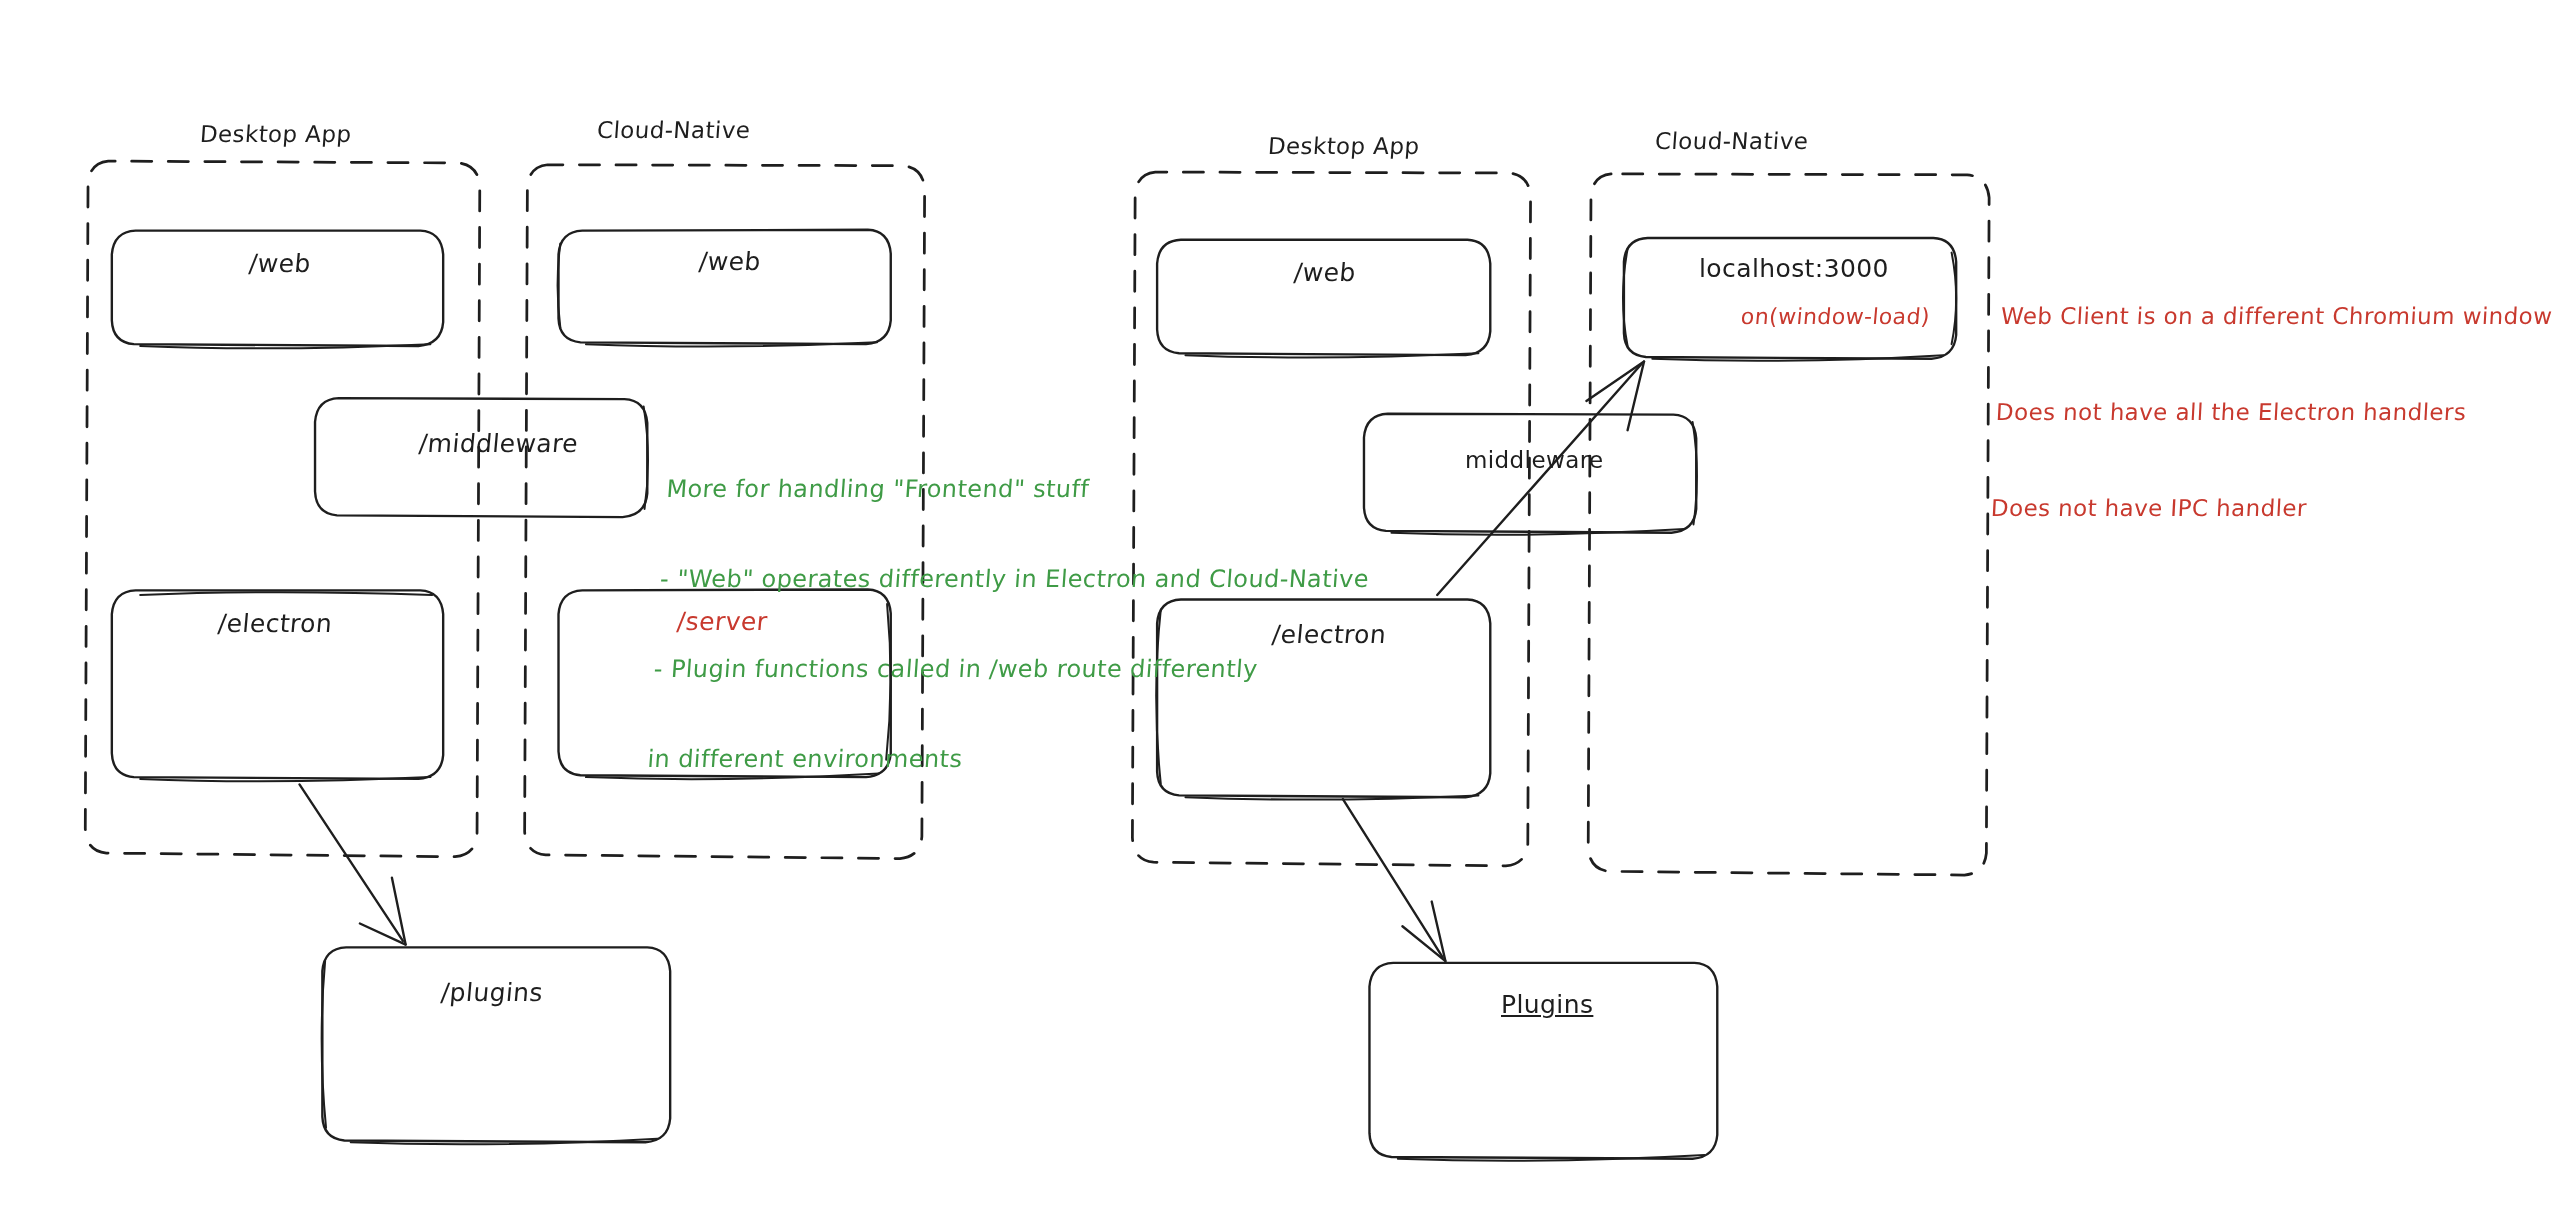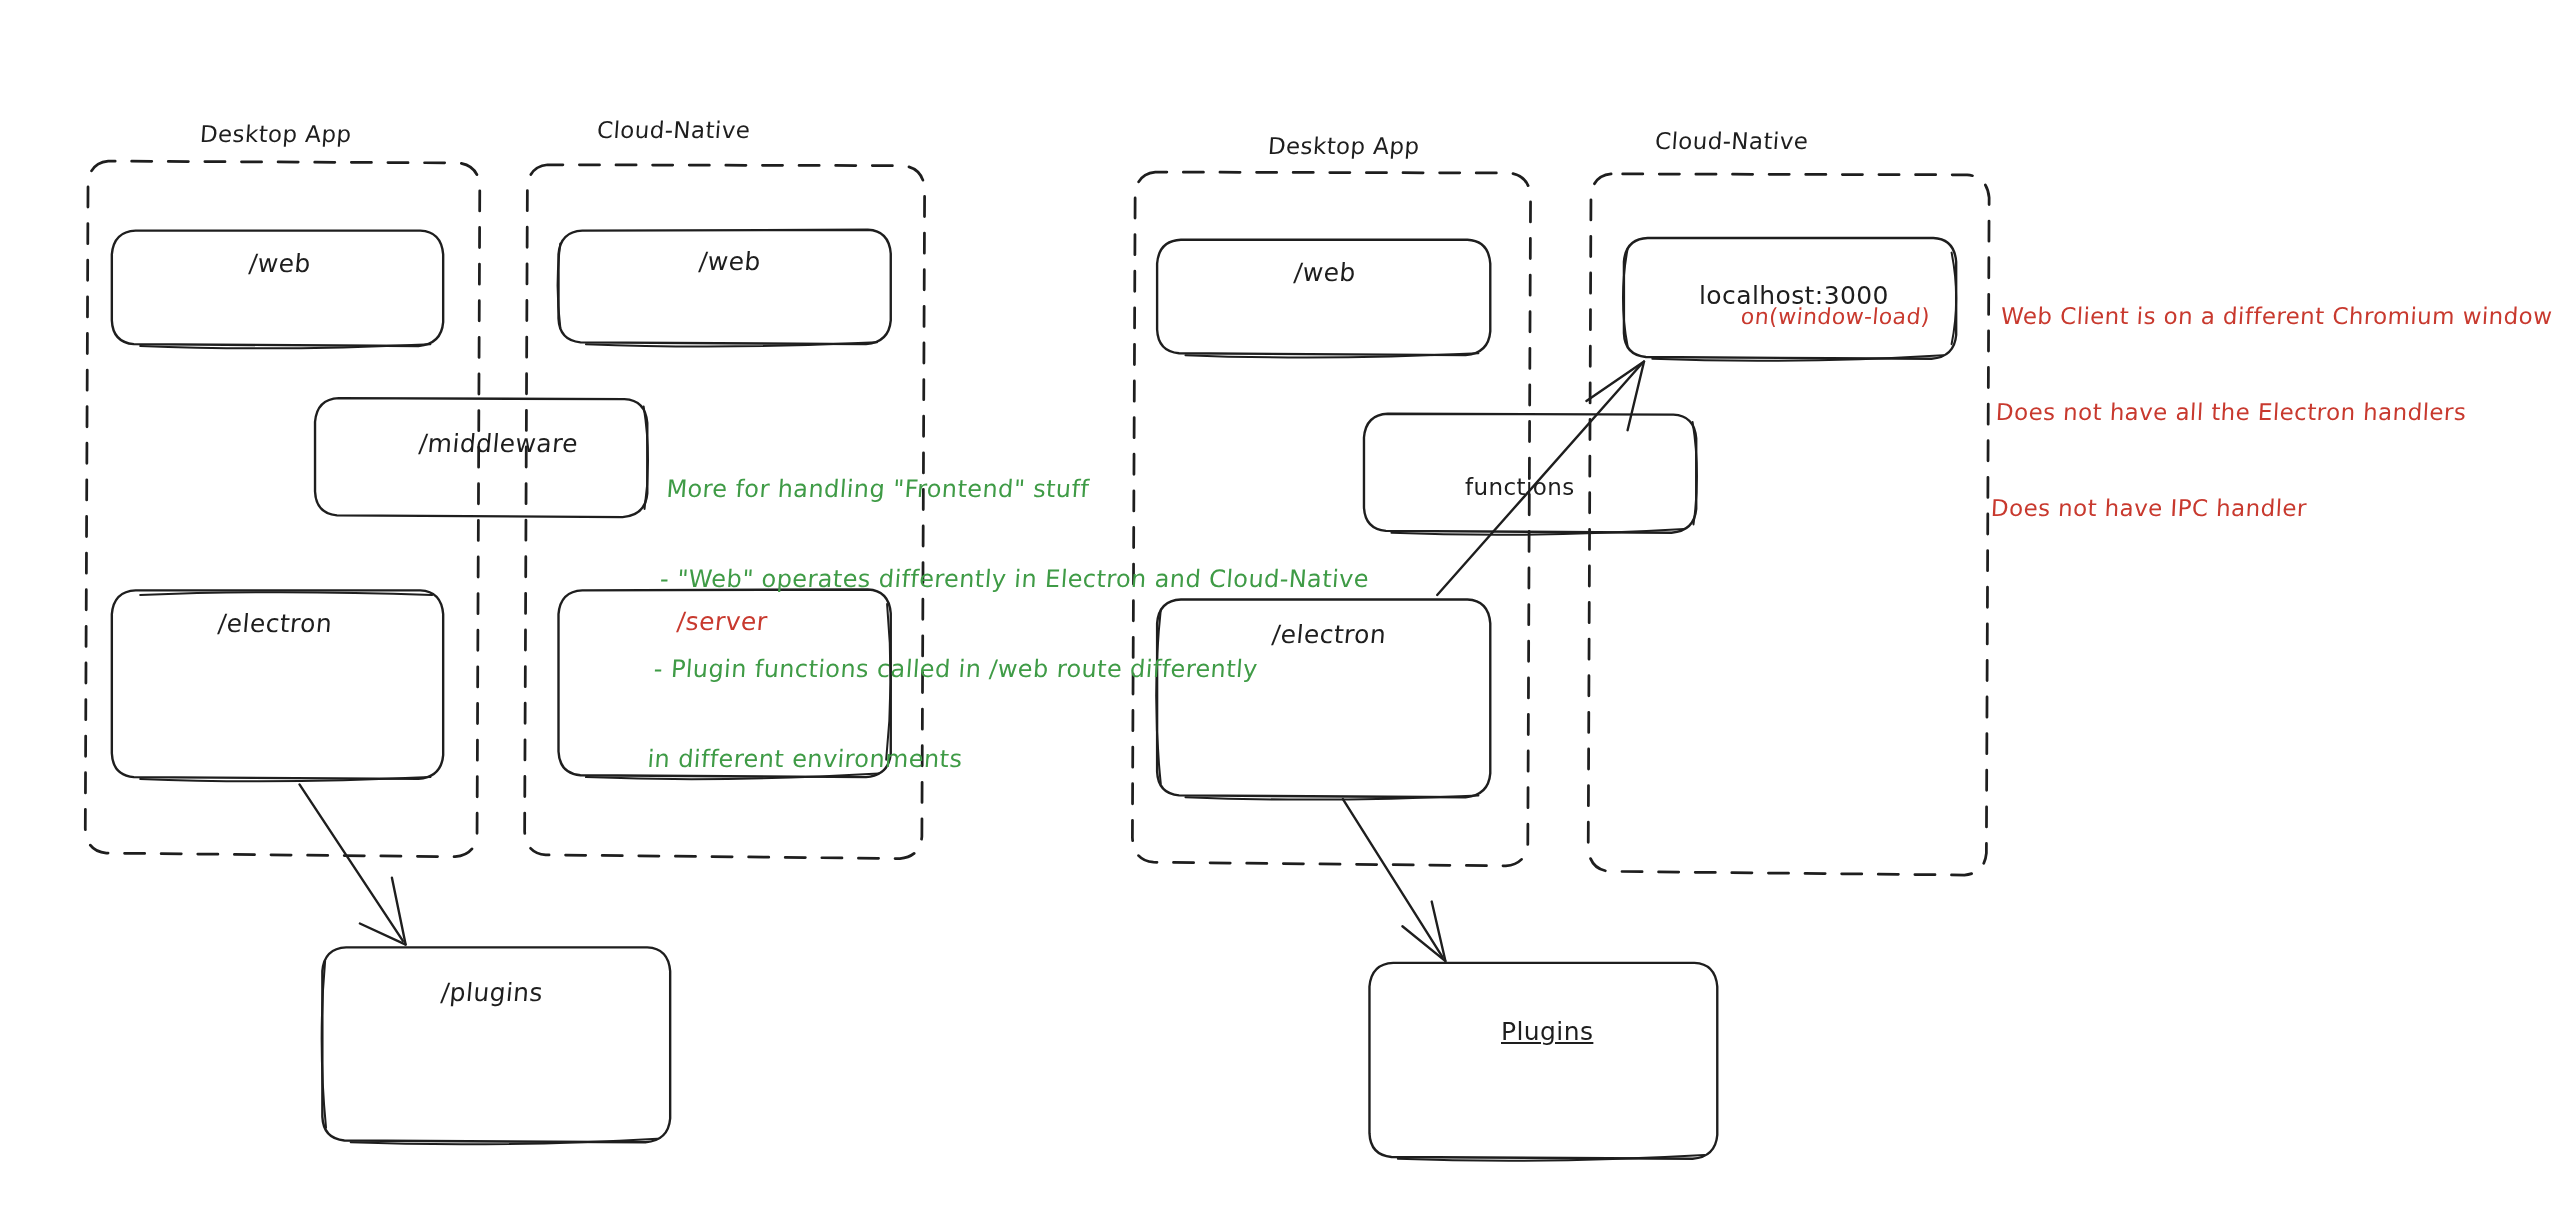--- a/index.html
+++ b/index.html
@@ -68,21 +68,20 @@
     transform: skewX(-4deg);
   }
   .box-label {
     font-size: 25px;
     color: #1e1e1e;
     transform: skewX(-5deg);
   }
   .box-label-plain {
     font-size: 25px;
     color: #1e1e1e;
-    margin-top: 27px;
   }
   .red {
     color: #c8392e;
   }
   .note-red {
     font-size: 23px;
     line-height: 32px;
     color: #c8392e;
     transform: skewX(-3deg);
   }
@@ -223,21 +222,21 @@
   <div class="txt group-label" style="left:1268px; top:133px;">Desktop App</div>
 
   <div class="txt group-label" style="left:1655px; top:128px;">Cloud-Native</div>
 
   <div class="txt box-label" style="left:1294px; top:258px;">/web</div>
 
   <div class="txt box-label-plain" style="left:1699px; top:254px;">localhost:3000</div>
 
   <div class="txt sub-red" style="left:1741px; top:304px;">on(window-load)</div>
 
-  <div class="txt box-label-plain" style="left:1465px; top:447px; font-size:23px;">functions</div>
+  <div class="txt box-label-plain" style="left:1465px; top:447px; font-size:23px;">middleware</div>
 
   <div class="txt box-label" style="left:1272px; top:620px;">/electron</div>
 
   <div class="txt box-label-plain" style="left:1501px; top:990px;text-decoration:underline;">Plugins</div>
 
   <div class="txt note-green" style="left:657px; top:414px;">
     <div>More for handling "Frontend" stuff</div>
     <div>- "Web" operates differently in Electron and Cloud-Native</div>
     <div>- Plugin functions called in /web route differently</div>
     <div>in different environments</div>

